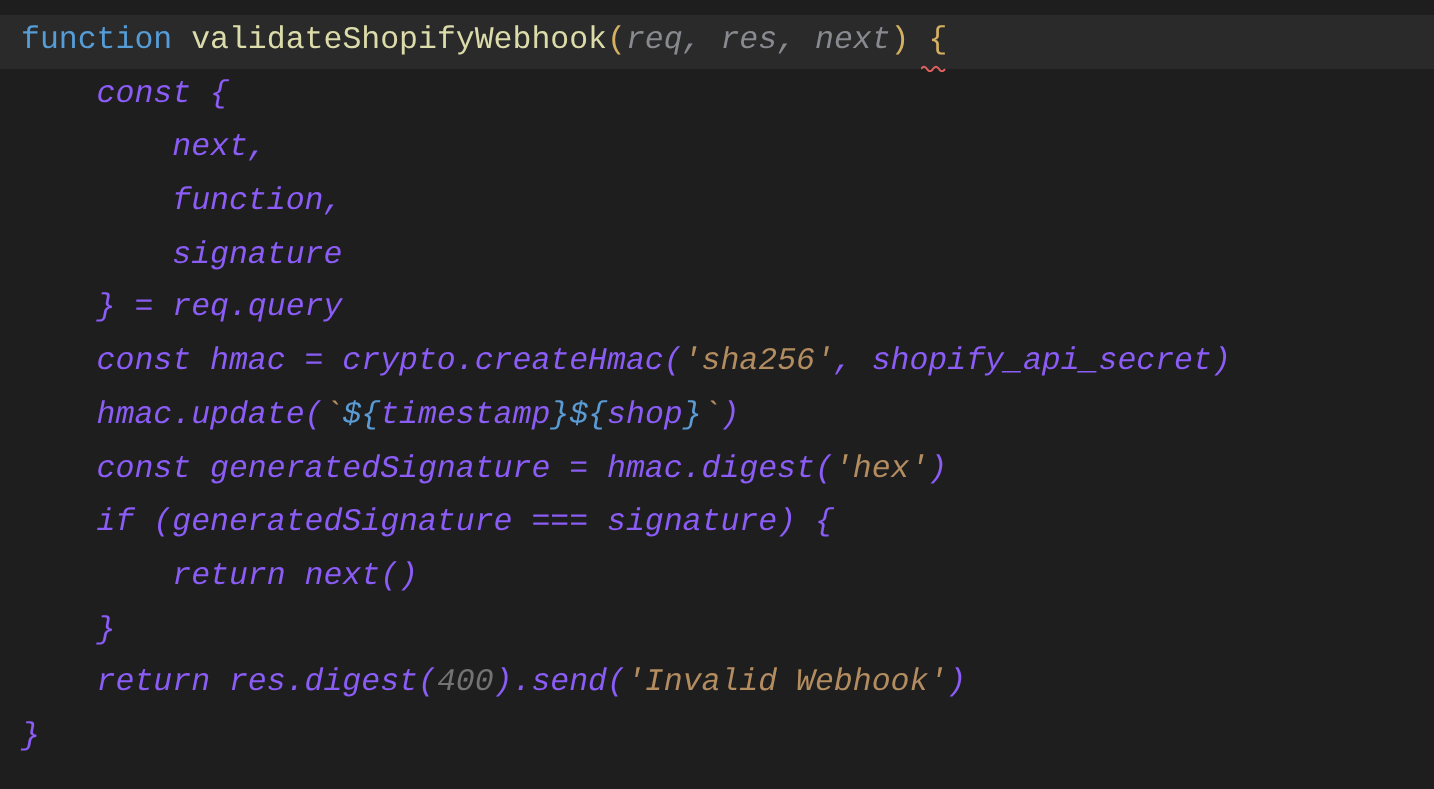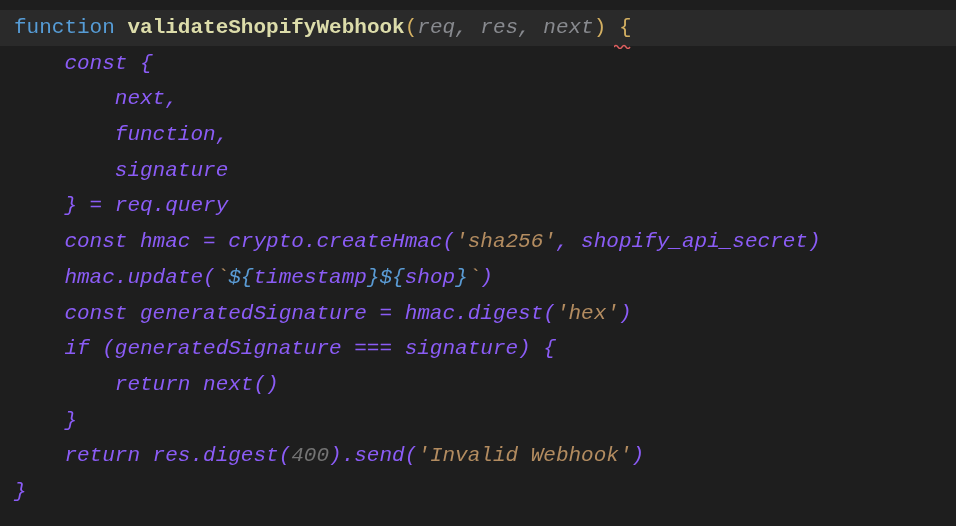--- a/index.html
+++ b/index.html
@@ -21,21 +21,21 @@
     .line {
       white-space: pre;
       color: #888a8f;
     }
     .highlight-line {
       background: #2a2a2a;
       margin: 0 -14px;
       padding: 0 14px;
     }
     .kw { color: #569cd6; font-style: normal; }
-    .fn-name { color: #dcdcaa; font-style: normal; font-weight: bold; }
+    .fn-name { color: #dcdcaa; font-style: normal; }
     .paren { color: #d4b062; font-style: normal; }
     .param { color: #888a8f; }
     .brace { color: #d4b062; font-style: normal; }
     .str { color: #b38c60; }
     .tmpl { color: #b38c60; }
     .tmpl-expr { color: #5a9bd4; }
     .num { color: #737373; }
     .dim { color: #8b5cf6; }
     .squiggle {
       display: inline-block;

